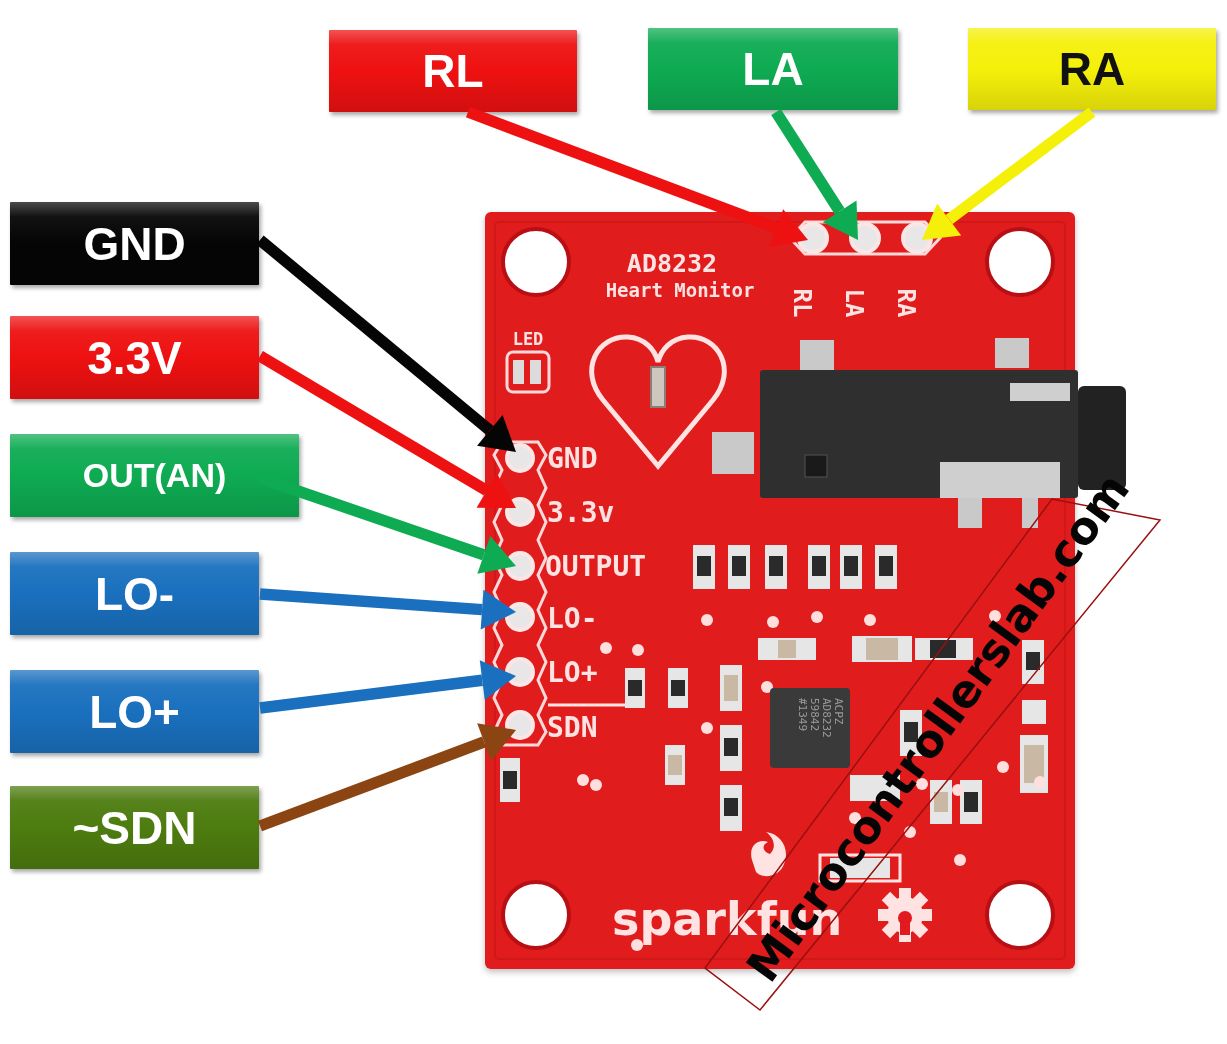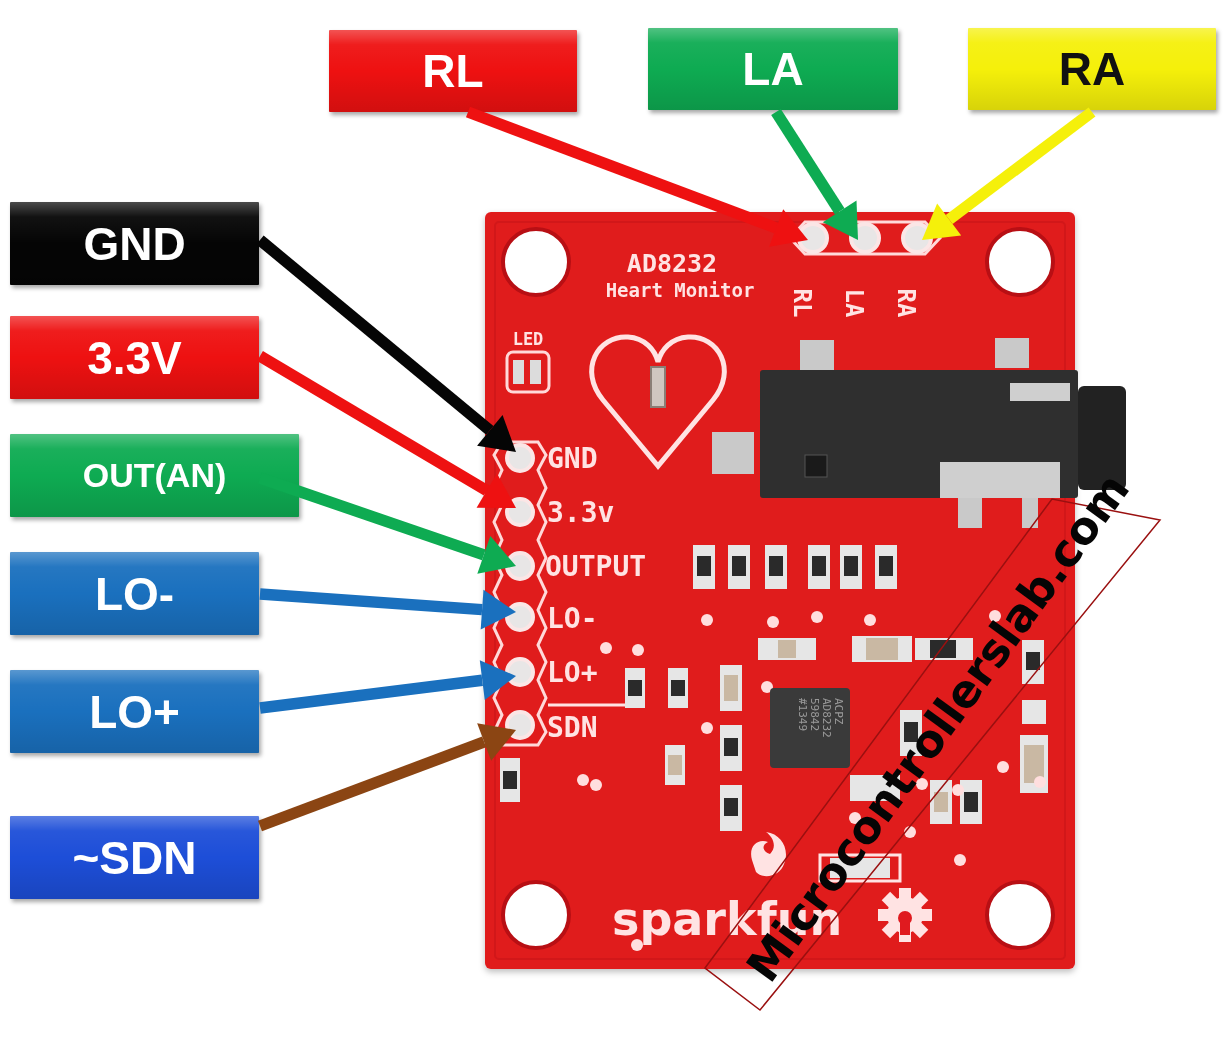--- a/index.html
+++ b/index.html
@@ -40,21 +40,21 @@
 </div>
 <div class="label" style="left: 10px; top: 434px; width: 289px; height: 83px; font-size: 34px; background: rgb(14, 171, 82);">
   <span>OUT(AN)</span>
 </div>
 <div class="label" style="left: 10px; top: 552px; width: 249px; height: 83px; font-size: 46px; background: rgb(26, 112, 190);">
   <span>LO-</span>
 </div>
 <div class="label" style="left: 10px; top: 670px; width: 249px; height: 83px; font-size: 46px; background: rgb(26, 112, 190);">
   <span>LO+</span>
 </div>
-<div class="label" style="left: 10px; top: 816px; width: 249px; height: 83px; font-size: 46px; background: #1d4ed8;">
+<div class="label" style="left: 10px; top: 786px; width: 249px; height: 83px; font-size: 46px; background: #4d7c0f;">
   <span>~SDN</span>
 </div>
 
 <svg id="board-svg" width="1227" height="1044" viewBox="0 0 1227 1044">
   <defs>
     <filter id="shadow" x="-5%" y="-5%" width="110%" height="110%">
       <feDropShadow dx="0" dy="3" stdDeviation="3" flood-color="#000" flood-opacity="0.25"></feDropShadow>
     </filter>
   </defs>
 

